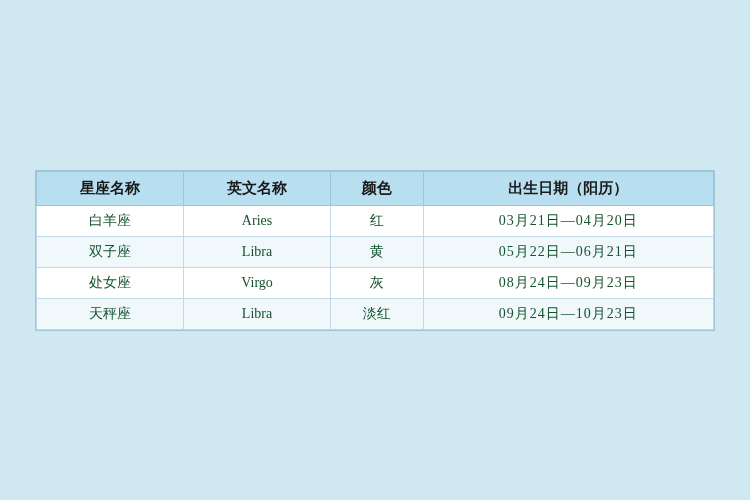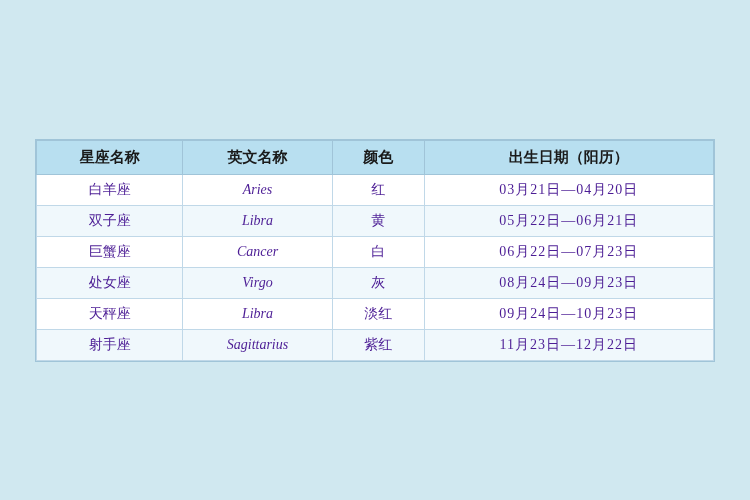--- a/index.html
+++ b/index.html
@@ -49,29 +49,28 @@
 
     tbody tr:nth-child(even) {
       background-color: #f0f8fc;
     }
 
     tbody td {
       border: 1px solid #c0d8e8;
       padding: 6px 10px;
       text-align: center;
       font-size: 14px;
-      color: #4c1d95;
+      color: #14532d;
     }
 
     tbody td:nth-child(1) {
       font-size: 14px;
     }
 
     tbody td:nth-child(2) {
-      font-style: italic;
     }
 
     tbody td:nth-child(4) {
       letter-spacing: 1px;
     }
   </style>
 </head>
 <body>
 
 <div class="table-container">
@@ -91,38 +90,26 @@
           <td>红</td>
           <td>03月21日—04月20日</td>
         </tr>
         <tr>
           <td>双子座</td>
           <td>Libra</td>
           <td>黄</td>
           <td>05月22日—06月21日</td>
         </tr>
         <tr>
-          <td>巨蟹座</td>
-          <td>Cancer</td>
-          <td>白</td>
-          <td>06月22日—07月23日</td>
-        </tr>
-        <tr>
           <td>处女座</td>
           <td>Virgo</td>
           <td>灰</td>
           <td>08月24日—09月23日</td>
         </tr>
         <tr>
           <td>天秤座</td>
           <td>Libra</td>
           <td>淡红</td>
           <td>09月24日—10月23日</td>
         </tr>
-        <tr>
-          <td>射手座</td>
-          <td>Sagittarius</td>
-          <td>紫红</td>
-          <td>11月23日—12月22日</td>
-        </tr>
       </tbody>
   </table>
 </div>
 
 </body></html>

